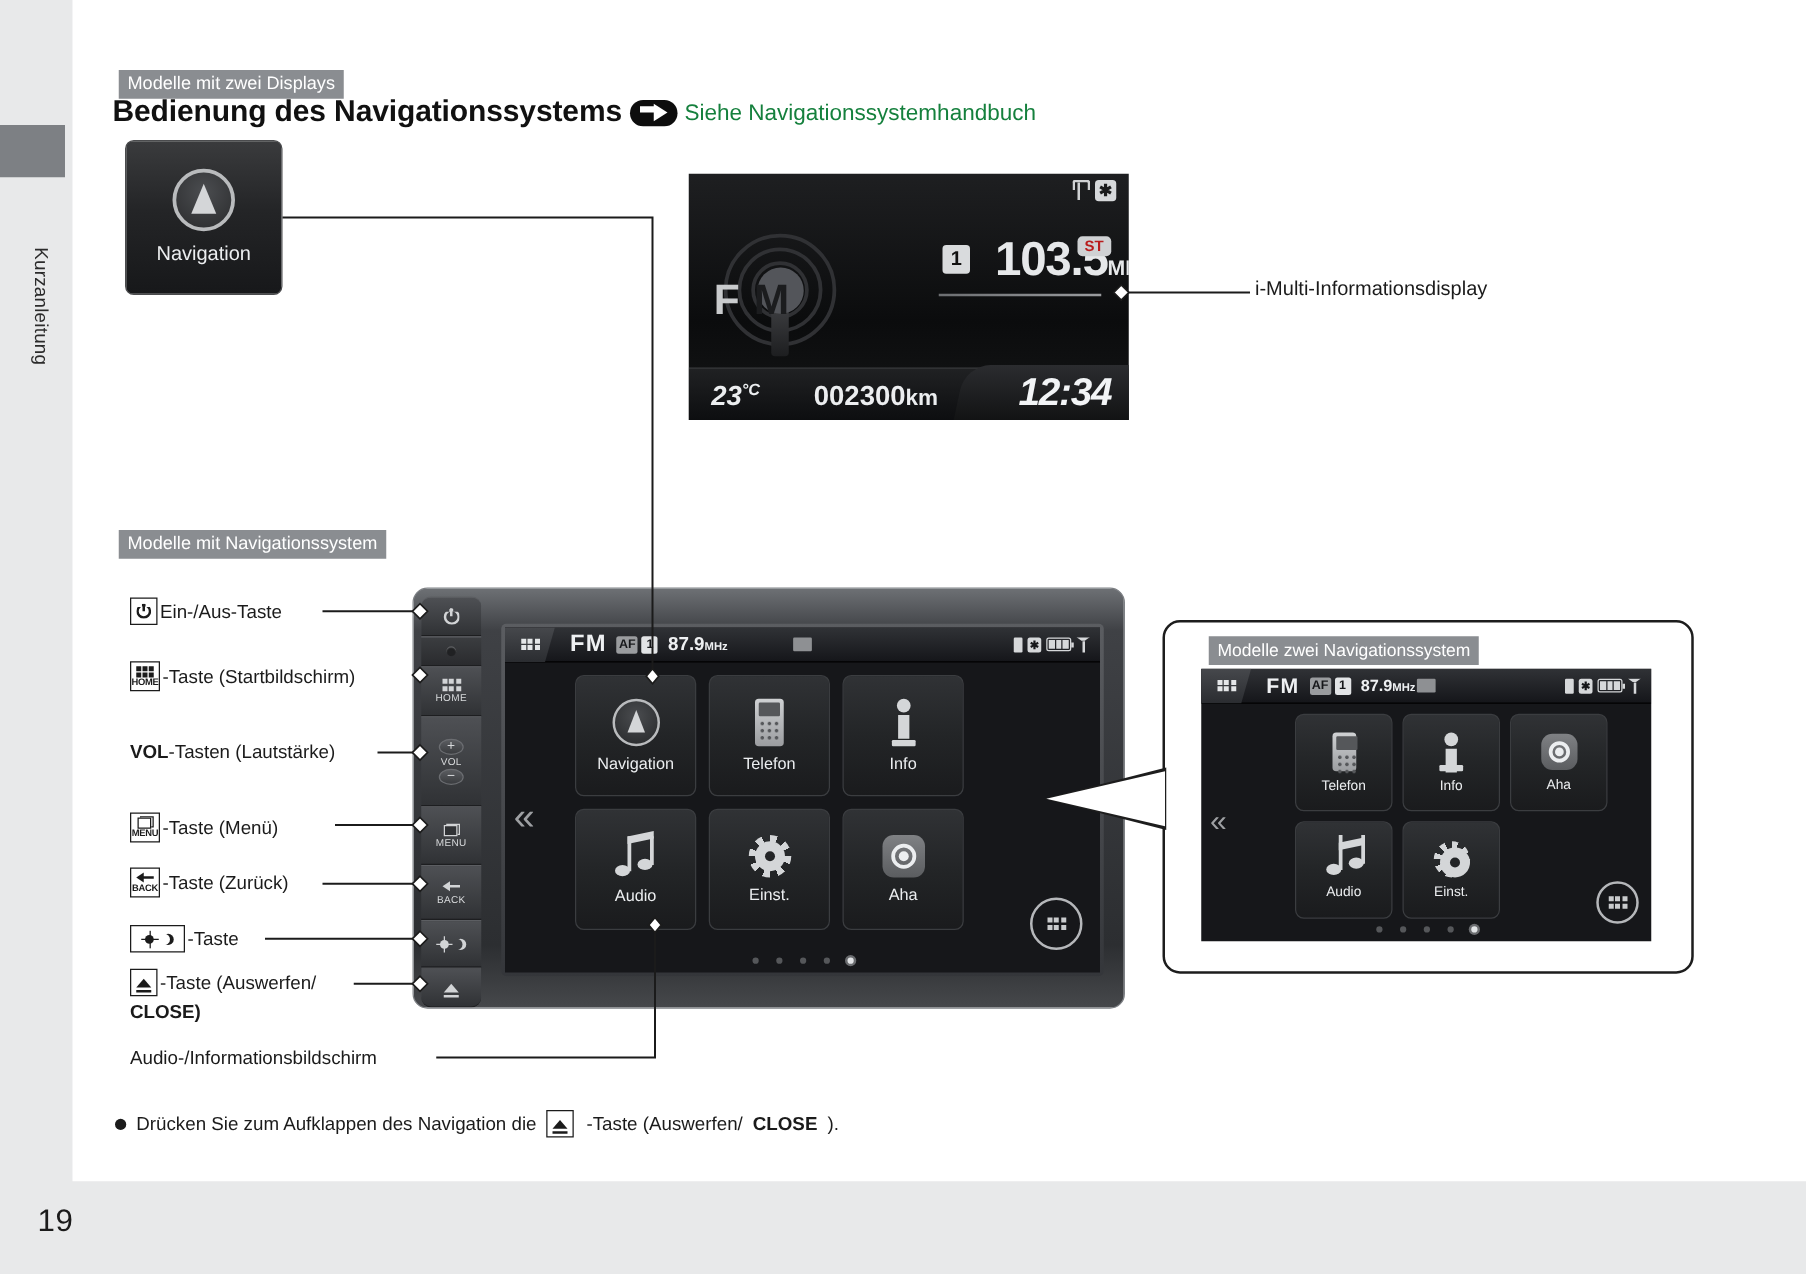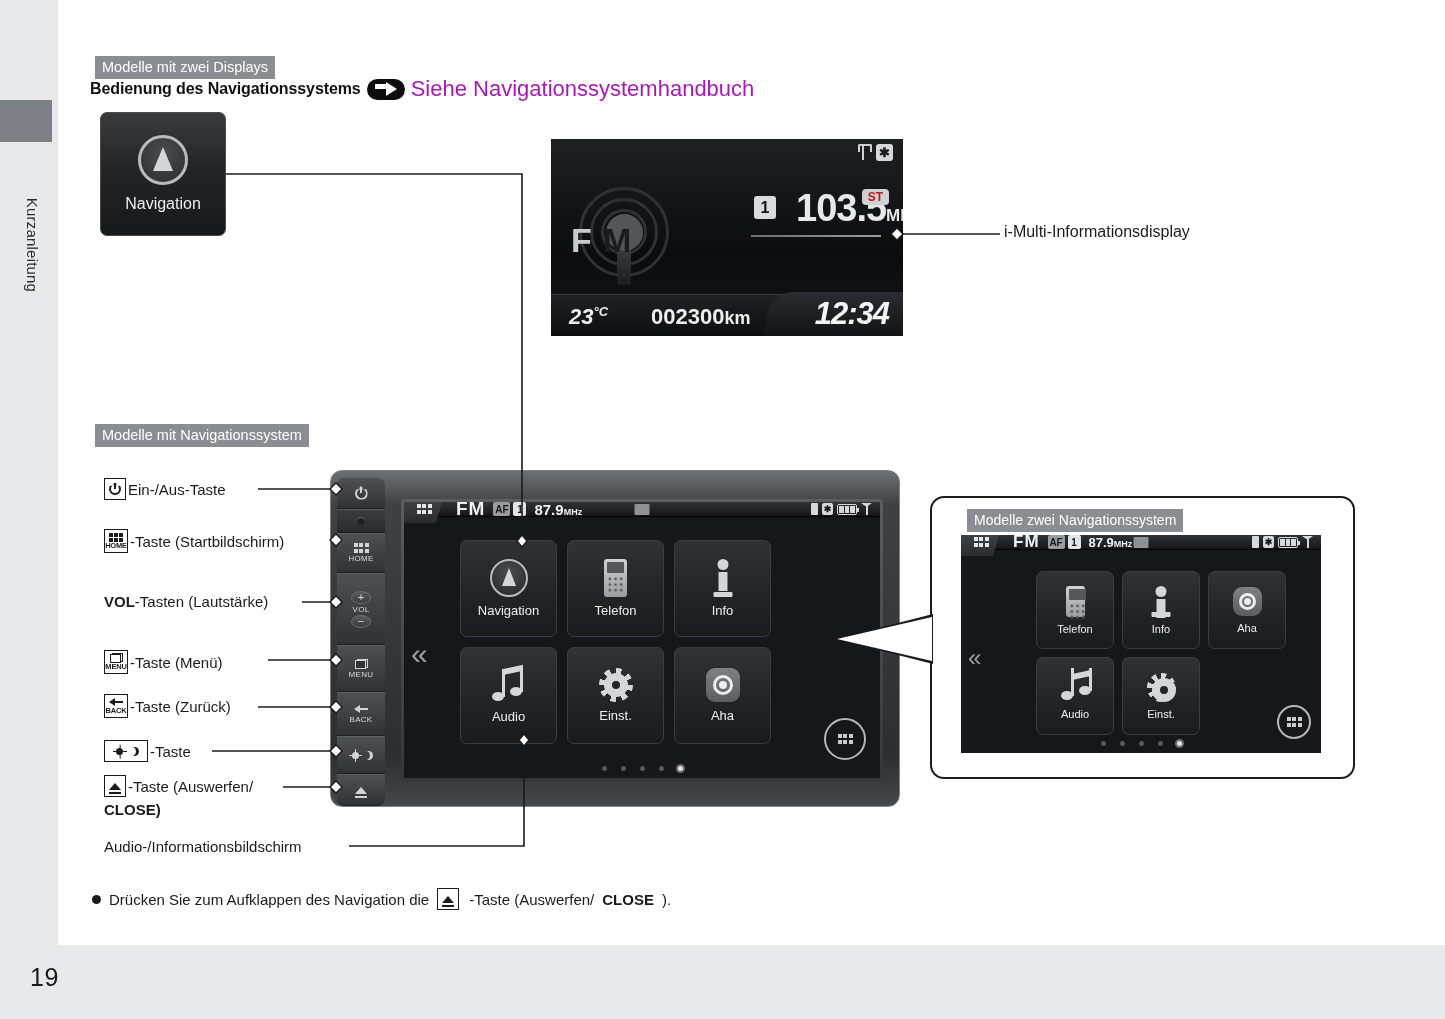--- a/index.html
+++ b/index.html
@@ -50,39 +50,39 @@
   #badge-two-displays { left: 95px; top: 56px; }
   #badge-with-nav     { left: 95px; top: 424px; }
   #badge-without-nav  { left: 965px; top: 507px; font-size: 14px; }
 
   
   .heading-row {
     position: absolute; left: 90px; top: 76px;
     display: flex; align-items: center; gap: 6px;
   }
   .heading-main {
-    font-size: 16px; font-weight: bold; color: #111;
+    font-size: 24px; font-weight: bold; color: #111;
     letter-spacing: -0.1px;
   }
   .arrow-pill {
     width: 38px; height: 21px; border-radius: 11px;
     background: #0d0d0d; position: relative; flex: none;
   }
   .arrow-pill::after {
     content: ""; position: absolute; left: 8px; top: 5.5px;
     width: 12px; height: 5px; background: #fff;
   }
   .arrow-pill::before {
     content: ""; position: absolute; left: 19px; top: 3px;
     width: 0; height: 0;
     border-top: 7.5px solid transparent;
     border-bottom: 7.5px solid transparent;
     border-left: 11px solid #fff;
   }
-  .heading-sub { font-size: 22px; color: #a21caf; }
+  .heading-sub { font-size: 18px; color: #15803d; }
 
   
   #nav-thumb {
     position: absolute; left: 100px; top: 112px;
     width: 126px; height: 124px;
     background: linear-gradient(180deg,#3a3b3d 0%,#242527 45%,#17181a 100%);
     border-radius: 7px;
     border: 1px solid #4a4b4d;
     display: flex; flex-direction: column;
     align-items: center; justify-content: center;
@@ -283,21 +283,21 @@
   #unit .screen-bezel {
     position:absolute; left:70px; top:28px; width:482px; height:282px;
     background: linear-gradient(180deg,#5b5d61,#34363a);
     border-radius:4px; padding:3px;
   }
   .screen {
     width:100%; height:100%;
     background:#16171a; position:relative; overflow:hidden;
   }
   .statusbar {
-    height:15px; background: linear-gradient(180deg,#303236,#15161a);
+    height:28px; background: linear-gradient(180deg,#303236,#15161a);
     border-bottom:1px solid #000;
     display:flex; align-items:center; position:relative;
   }
   .sb-home {
     width:40px; height:28px; background: linear-gradient(180deg,#46484c,#2a2c30);
     display:flex; align-items:center; justify-content:center;
     clip-path: polygon(0 0,100% 0,80% 100%,0 100%);
   }
   .sb-home .glyph-grid i { background:#e4e6e8; }
   .sb-fm {

